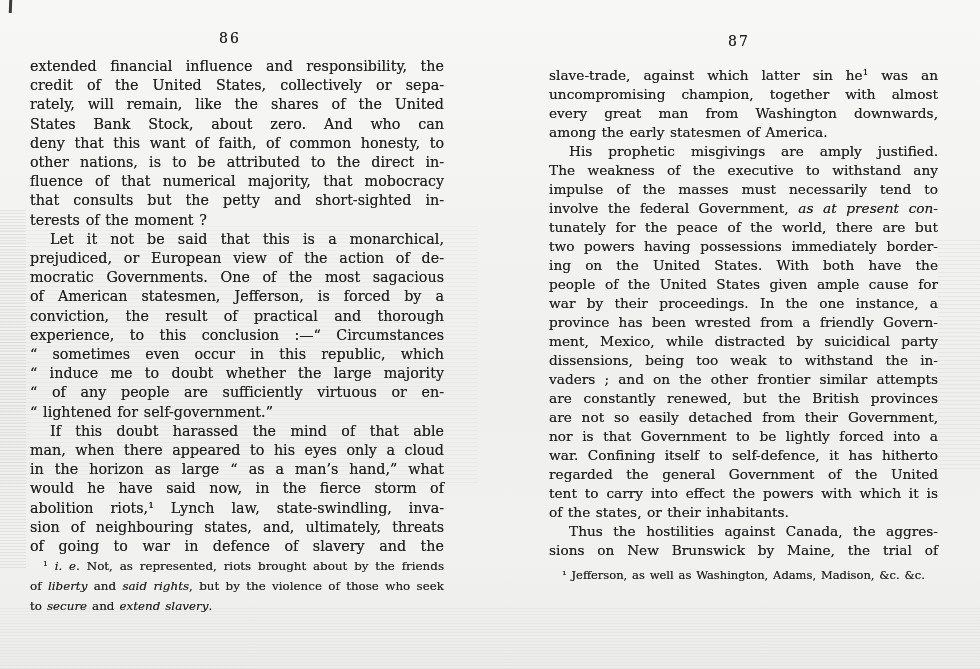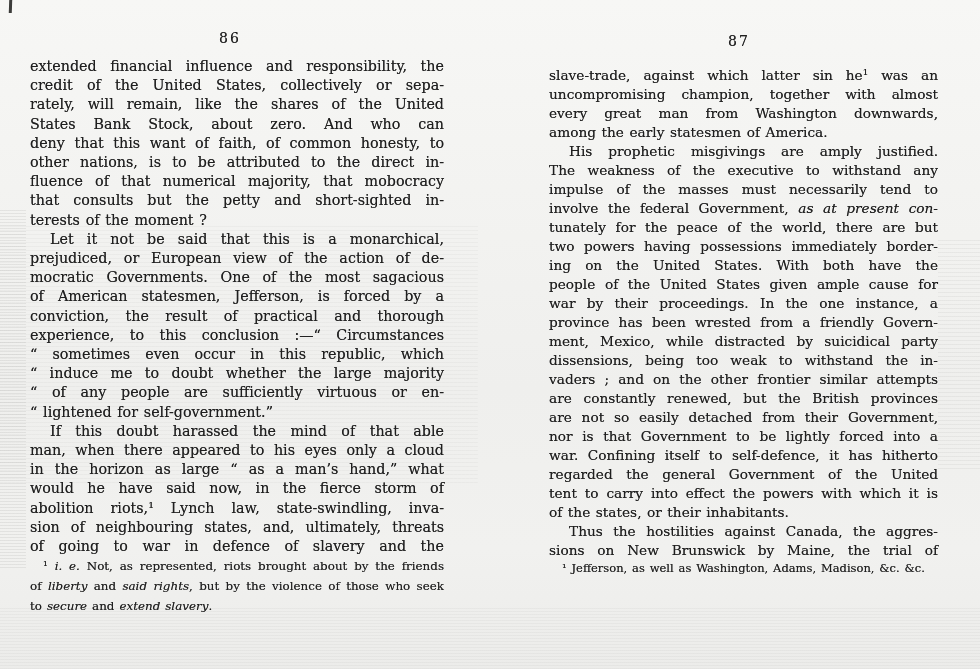--- a/index.html
+++ b/index.html
@@ -66,21 +66,21 @@
     text-align: justify;
     text-align-last: justify;
     word-spacing: 1.2px;
   }
   .line.endline { text-align-last: left; }
   .para.indent .line:first-child { text-indent: 20px; }
   .it { font-style: italic; }
 
   .footnote { }
   #page-86 .footnote { font-size: 11.9px; line-height: 20px; }
-  #page-87 .footnote { font-size: 11.5px; line-height: 16px; }
+  #page-87 .footnote { margin-top: 7px; font-size: 11.5px; line-height: 16px; }
   .footnote .para.indent .line:first-child { text-indent: 13px; }
 </style>
 </head>
 <body>
 
 <div class="scan">
   <div class="texture tex-left-margin"></div>
   <div class="texture tex-left-page"></div>
   <div class="texture tex-right-edge"></div>
   <div class="texture tex-bottom"></div>

